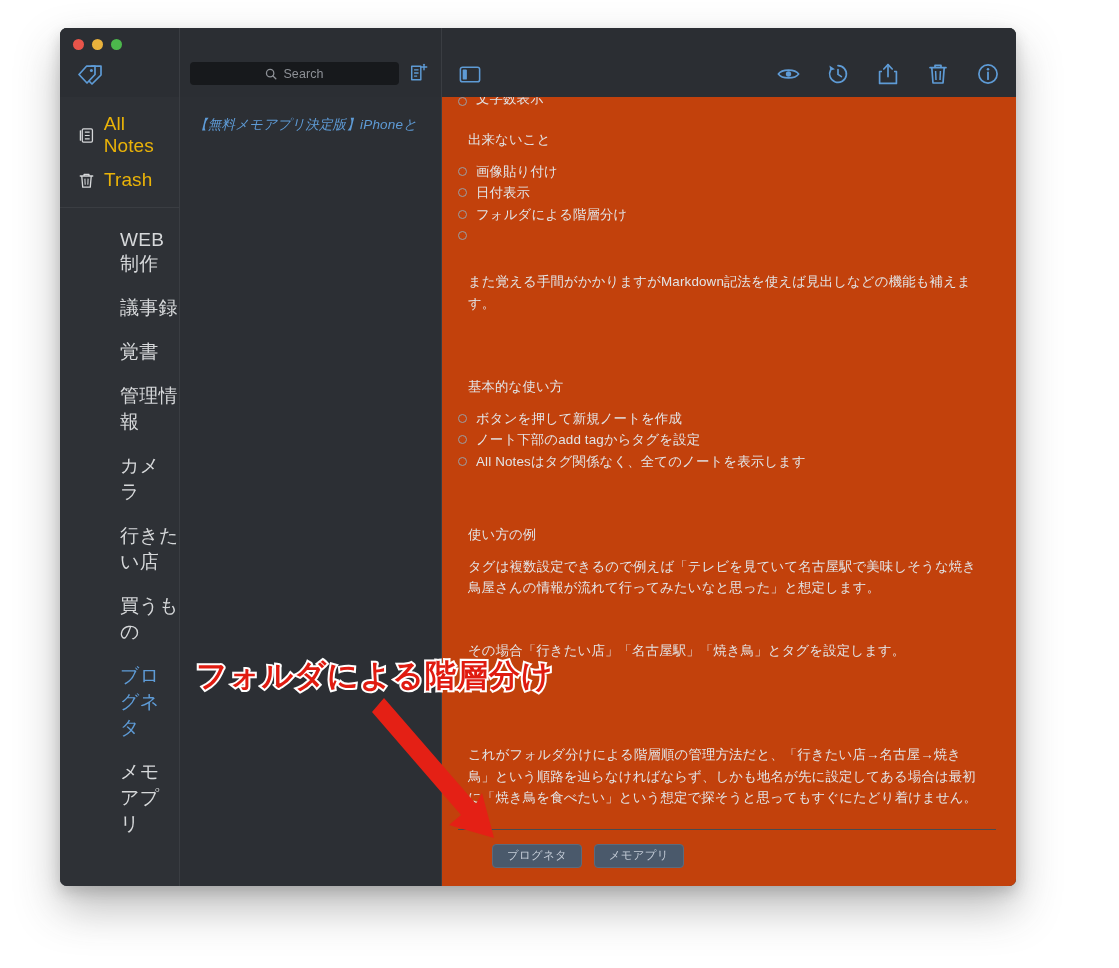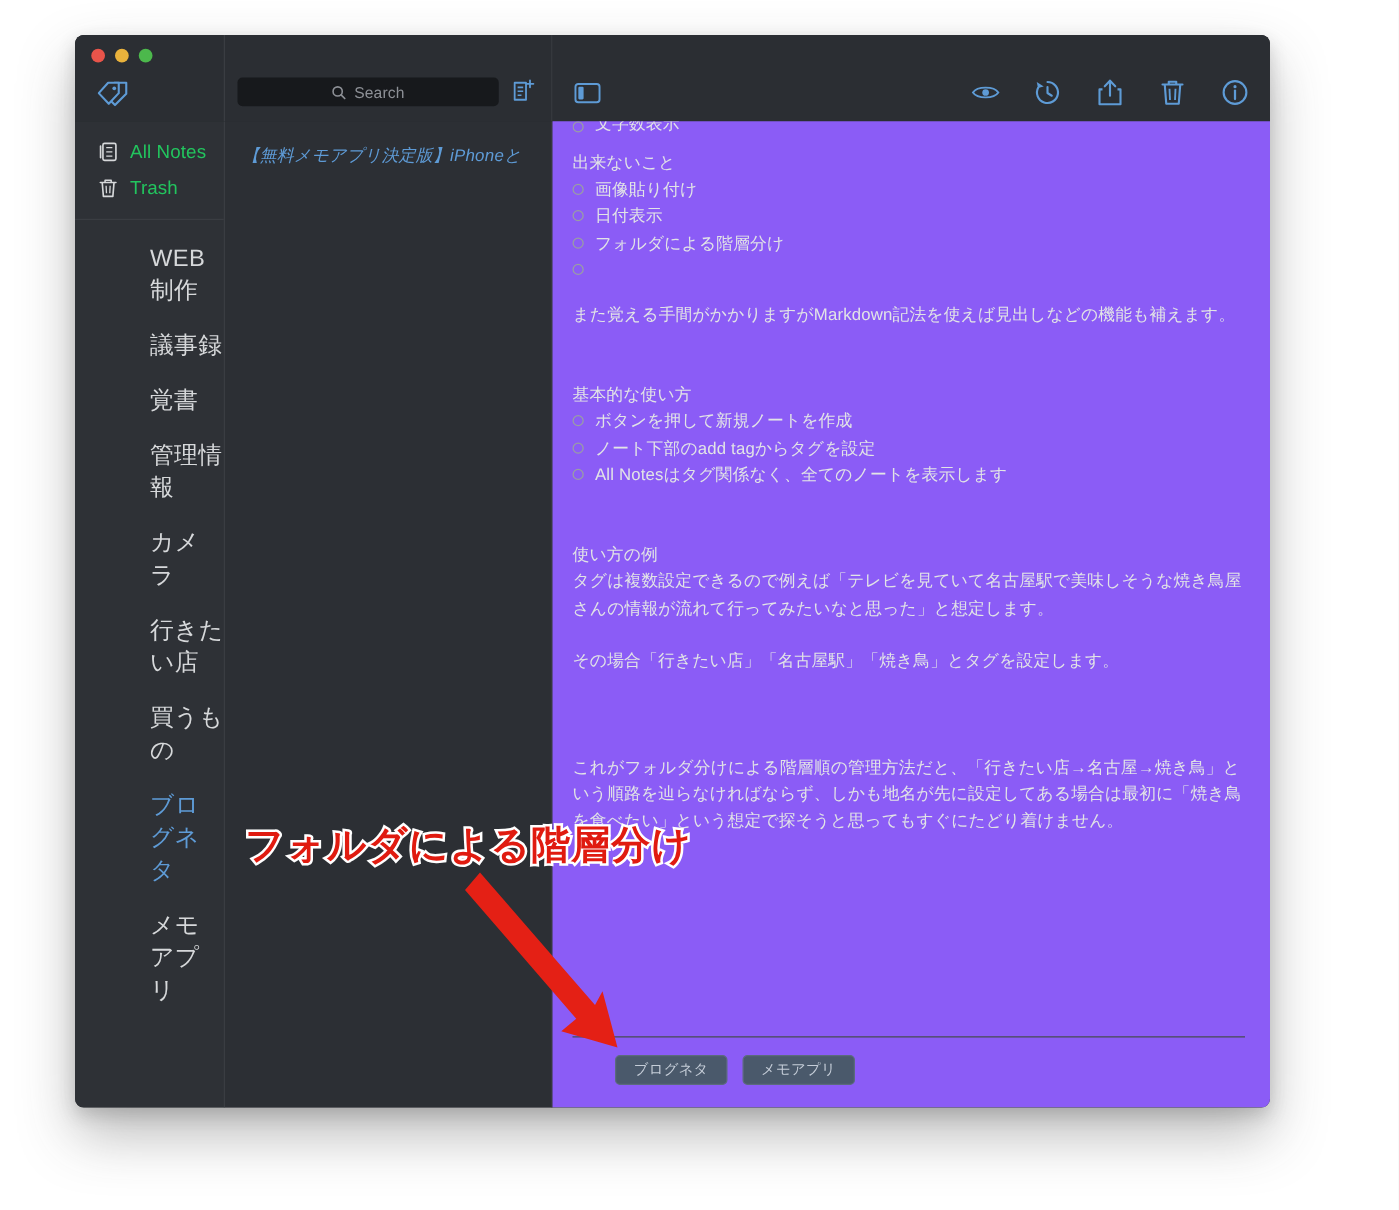--- a/index.html
+++ b/index.html
@@ -98,21 +98,21 @@
     background: #2e3136;
     border-right: 1px solid #3a3d42;
     padding-top: 10px;
     flex: 0 0 120px;
   }
   .side-row {
     display: flex; align-items: center; gap: 9px;
     padding: 6px 0 6px 18px;
     cursor: pointer;
   }
-  .side-row .lbl { font-size: 15px; color: #22c55e; letter-spacing: .1px; }
+  .side-row .lbl { font-size: 19px; color: #eab308; letter-spacing: .1px; }
   .side-div { height: 1px; background: #3a3d42; margin: 10px 0 12px 0; }
   .side-tag {
     padding: 9px 0 9px 22px;
     font-size: 19px;
     color: #d6d8da;
     cursor: pointer;
     letter-spacing: .3px;
     margin-left: 38px;
   }
   .side-tag.active { color: #5e9bd6; }
@@ -132,21 +132,21 @@
     color: #5e9bd6;
     white-space: nowrap;
     overflow: hidden;
     cursor: pointer;
     letter-spacing: .2px;
   }
 
   
   .editor {
     flex: 1 1 auto;
-    background: #8b5cf6;
+    background: #c2410c;
     position: relative;
     display: flex;
     flex-direction: column;
     min-width: 0;
   }
   .ed-scroll {
     flex: 1 1 auto;
     padding: 0 20px 0 16px;
     overflow: hidden;
     position: relative;
@@ -154,21 +154,21 @@
   .clip-top {
     height: 11px;
     overflow: hidden;
     position: relative;
   }
   .clip-top .cliprow {
     position: absolute; top: -9px; left: 0;
     display: flex; align-items: center; gap: 9px;
   }
   .doc { color: #e2e4e6; font-size: 13.4px; line-height: 21.5px; letter-spacing: .15px; }
-  .p { margin: 0; }
+  .p { margin: 10px; }
   .blank { height: 21px; }
   .halfblank { height: 11px; }
   .bullet-row { display: flex; align-items: flex-start; gap: 9px; }
   .bullet {
     width: 9px; height: 9px; border-radius: 50%;
     border: 1.3px solid #9a9ea4;
     flex: 0 0 9px;
     margin-top: 6px;
   }
 

